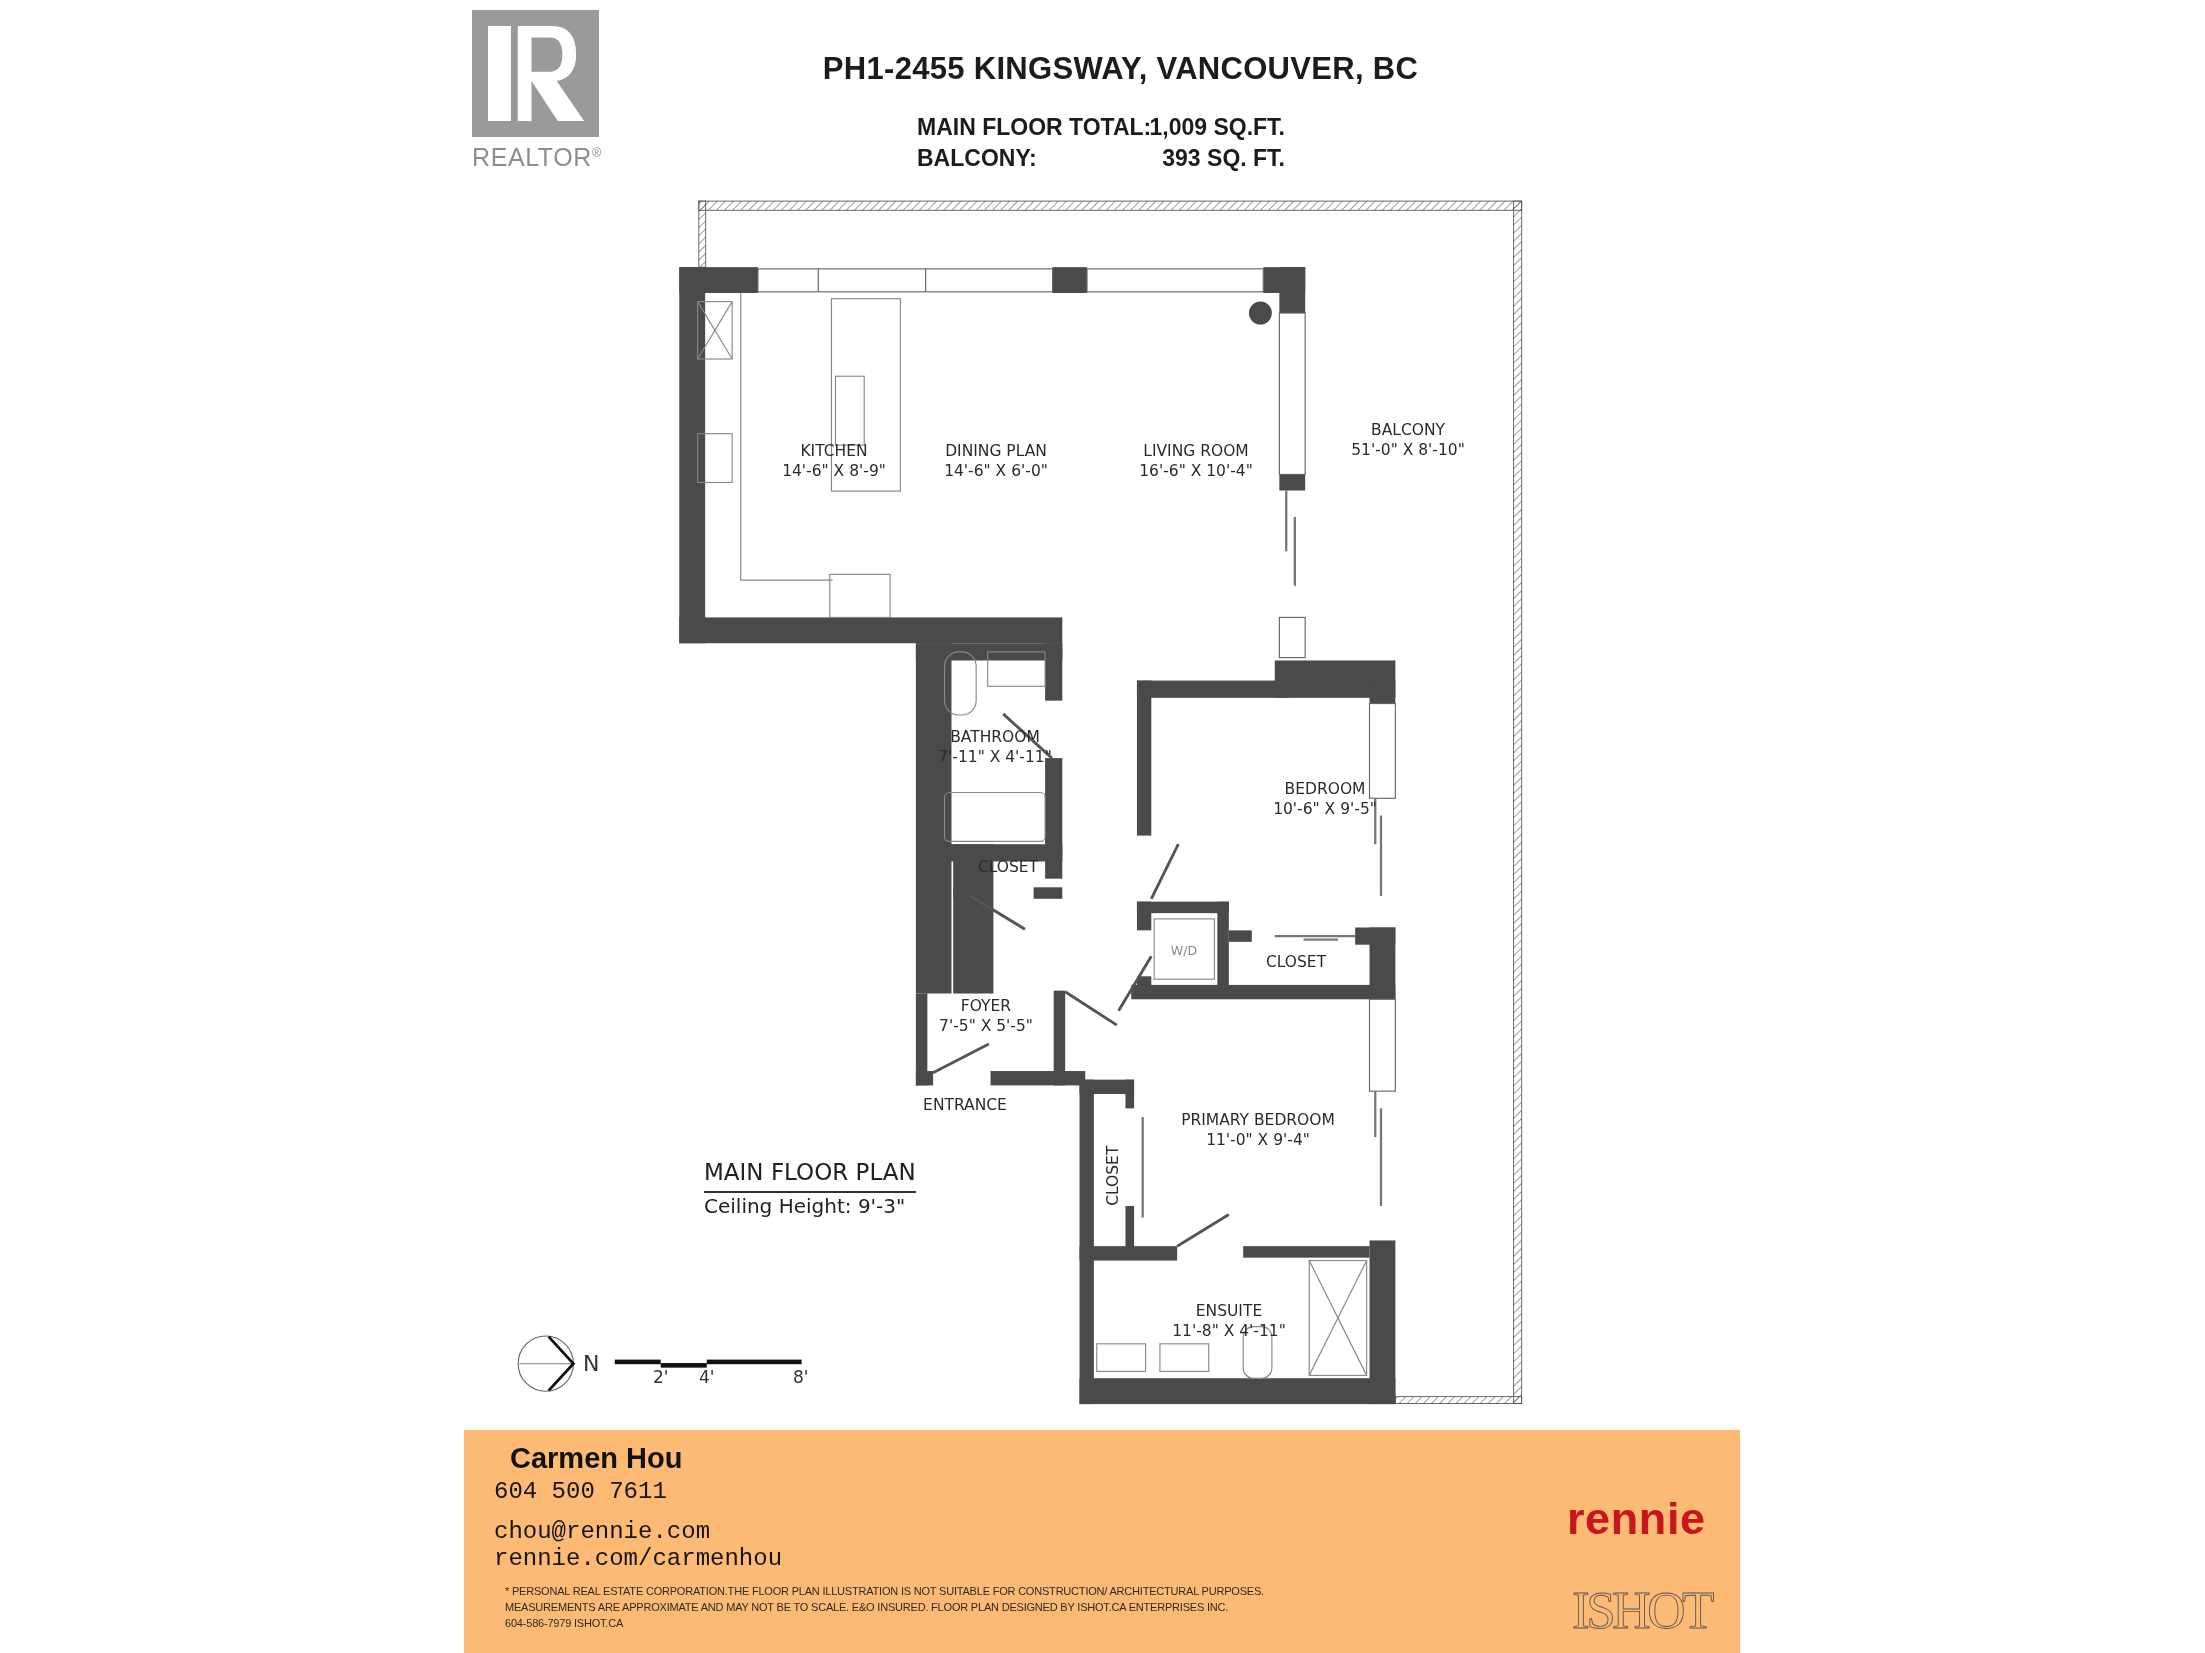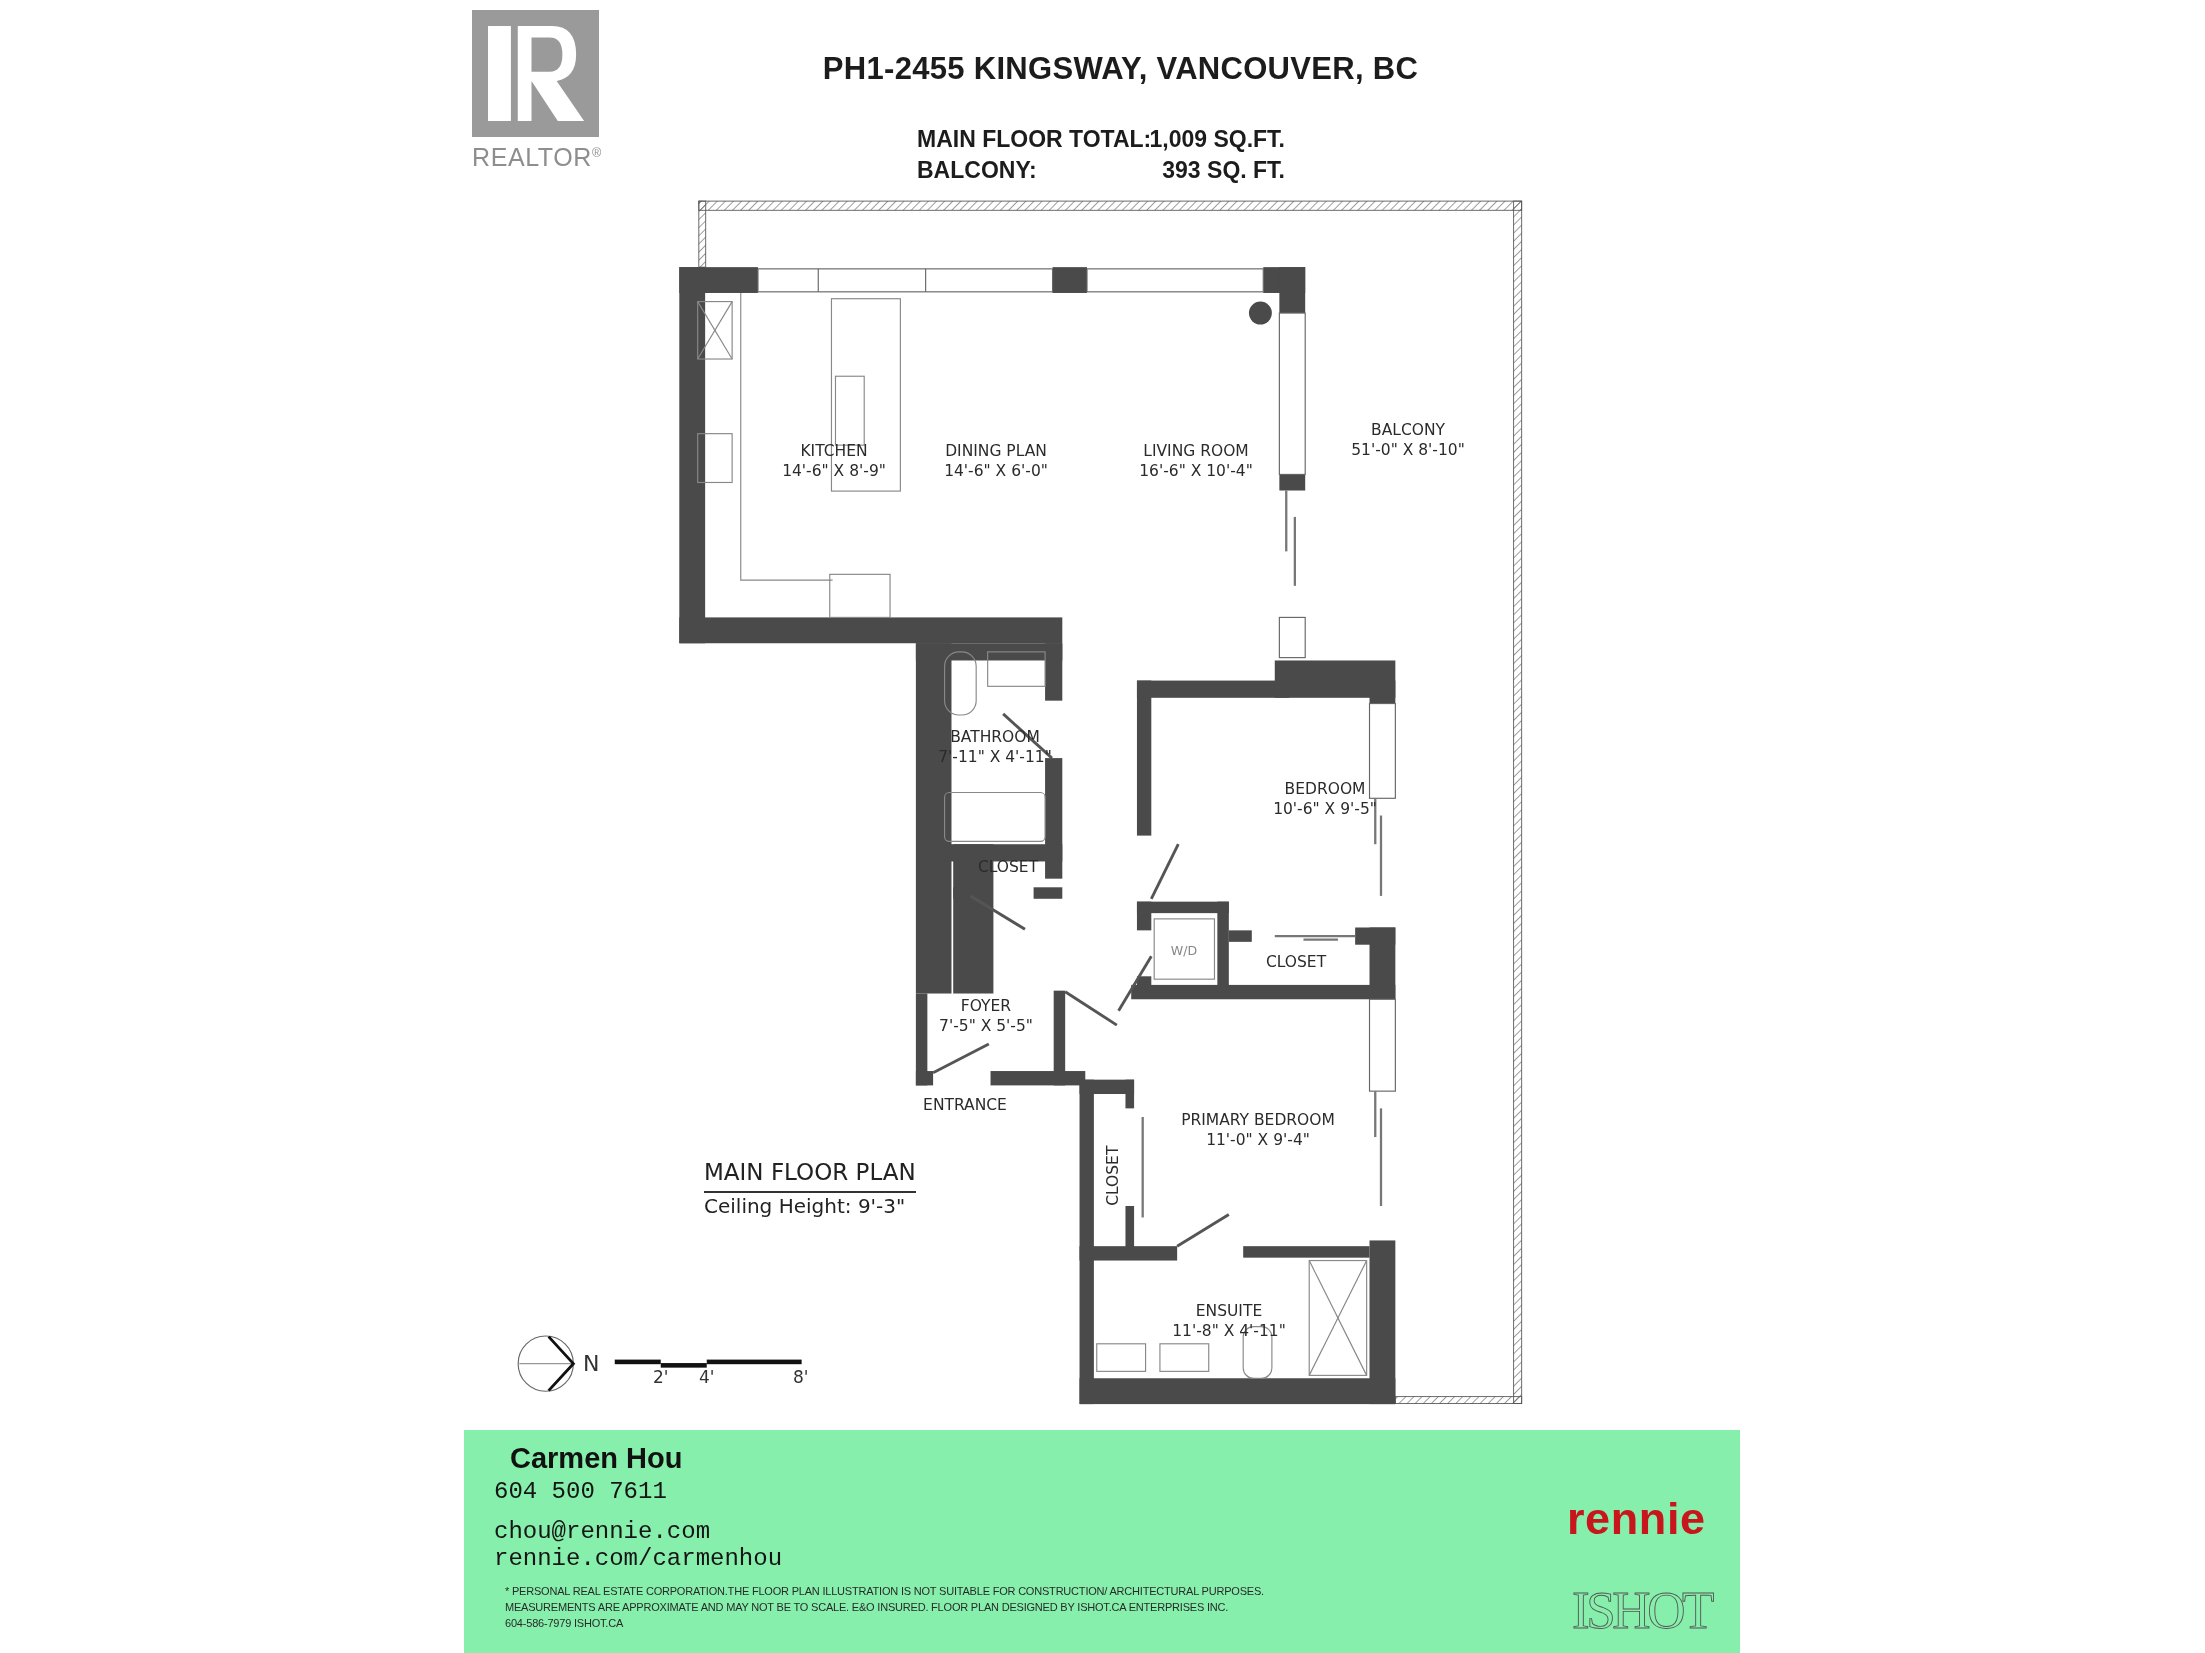--- a/index.html
+++ b/index.html
@@ -2,29 +2,29 @@
 <html style="font-size:9.2px"><head>
 <meta charset="utf-8">
 <style>
   html,body{margin:0;padding:0;background:#fff;}
   body{width:2205px;height:1654px;position:relative;overflow:hidden;font-family:"DejaVu Sans",sans-serif;color:#2a2a2a;}
   .abs{position:absolute;}
   #realtor-logo{left:472px;top:10.3px;width:132px;height:160px;}
   .realtor-box{position:absolute;left:0;top:0;width:127px;height:127px;background:#9a9a9a;}
   .realtor-word{position:absolute;left:0;top:133px;font-size:25px;letter-spacing:0.6px;color:#8e8e8e;font-family:"Liberation Sans",sans-serif;}
   #title{left:747px;top:51px;width:747px;text-align:center;font-family:"Liberation Sans",sans-serif;font-weight:bold;font-size:31px;color:#1c1c1c;letter-spacing:0.3px;}
-  .area-row{position:absolute;font-family:"Liberation Sans",sans-serif;font-weight:bold;font-size:23px;color:#1c1c1c;margin-top:12px;}
+  .area-row{position:absolute;font-family:"Liberation Sans",sans-serif;font-weight:bold;font-size:23px;color:#1c1c1c;}
   .area-label{position:absolute;left:0;top:0;white-space:nowrap;}
   .area-value{position:absolute;right:0;top:0;white-space:nowrap;}
   #plan{position:absolute;left:0;top:0;}
   .room-label{position:absolute;text-align:center;font-family:"DejaVu Sans",sans-serif;font-size:15.5px;line-height:19.5px;color:#2b2b2b;white-space:nowrap;transform:translateX(-50%);}
   #plan-title{left:704px;top:1159px;font-family:"DejaVu Sans",sans-serif;font-size:23px;color:#222;}
   #plan-title .t1{display:block;border-bottom:2.3px solid #333;padding-bottom:6px;}
   #plan-title .t2{display:block;font-size:20px;margin-top:1.1px;}
-  #footer{left:464px;top:1430px;width:1276px;height:224px;background:#86efac;}
+  #footer{left:464px;top:1430px;width:1276px;height:224px;background:#fdba74;}
   .agent-name{position:absolute;left:46px;top:11.5px;font-family:"Liberation Sans",sans-serif;font-weight:bold;font-size:29px;color:#111;}
   .agent-line{position:absolute;left:30px;font-family:Liberation Mono, monospace;font-size:24px;color:#151515;}
   .disclaimer{position:absolute;left:41px;font-family:"Liberation Sans",sans-serif;font-size:11px;color:#2a2a2a;white-space:nowrap;letter-spacing:-0.2px;}
   .rennie{position:absolute;left:1103px;top:63px;font-family:"Liberation Sans",sans-serif;font-size:45px;font-weight:bold;color:#c8161d;letter-spacing:0.6px;}
   .ishot{position:absolute;left:1108px;top:150px;font-family:"Liberation Serif",serif;font-size:53px;color:transparent;-webkit-text-stroke:0.9px #555;letter-spacing:-3.4px;}
   .scale-label{position:absolute;font-family:"DejaVu Sans",sans-serif;font-size:17px;color:#333;}
 </style>
 </head>
 <body>
 

